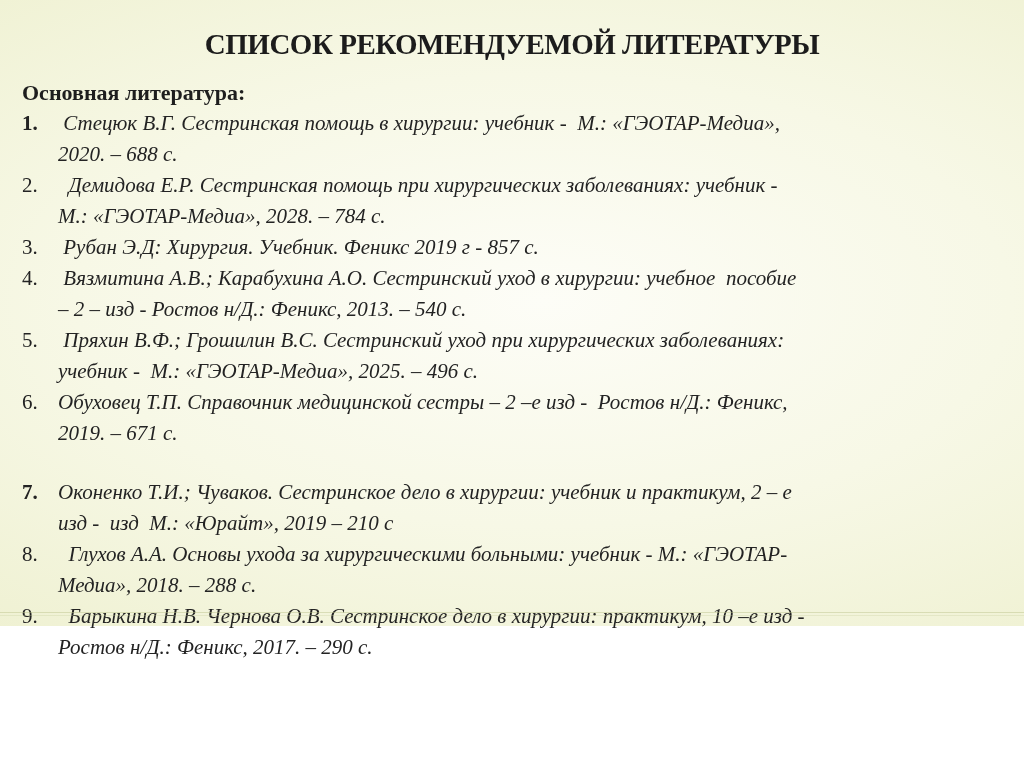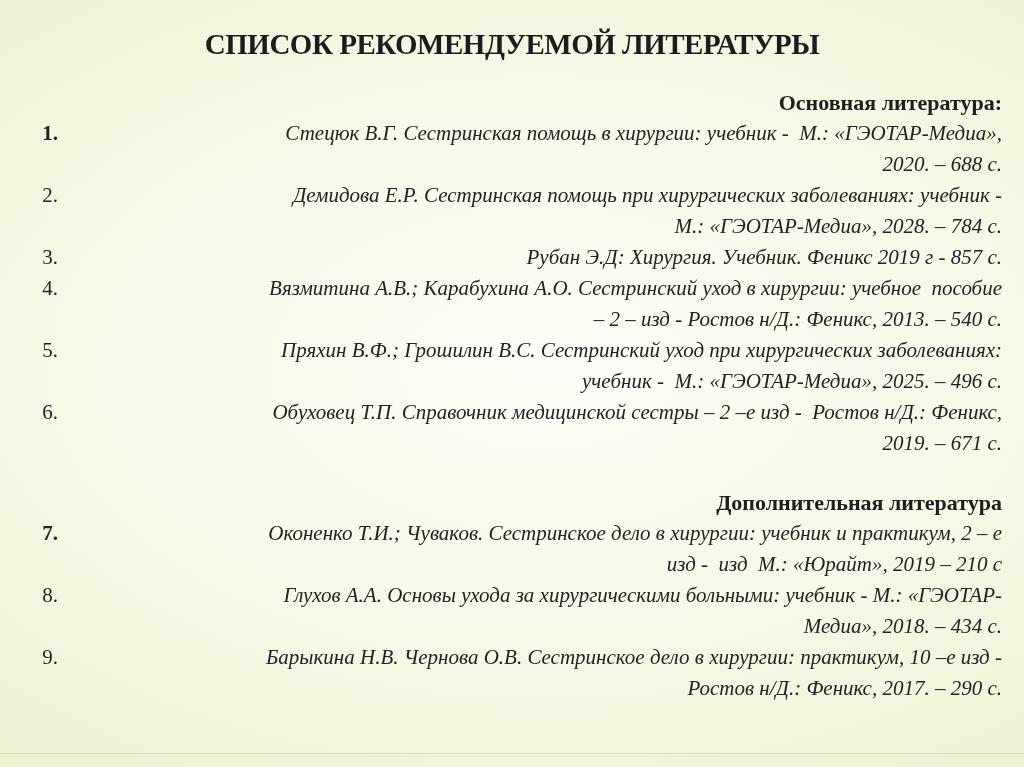--- a/index.html
+++ b/index.html
@@ -8,42 +8,41 @@
   }
   body {
     width: 1024px;
     height: 767px;
     overflow: hidden;
     font-family: "Liberation Serif", "DejaVu Serif", serif;
   }
   .slide {
     position: relative;
     width: 1024px;
-    height: 767px;
+    height: 626px;
     background: radial-gradient(120% 95% at 53% 48%,
         #fdfdf7 0%, #f7f8e6 38%, #eff1d2 72%, #e9ecc5 100%);
     color: #232323;
   }
   .slide-title {
     padding-top: 25px;
     text-align: center;
     font-size: 29px;
     font-weight: bold;
     letter-spacing: -0.5px;
     color: #1c1c1c;
     line-height: 34px;
     transform: scaleY(1.04);
     transform-origin: top center;
   }
   .content {
-    margin-top: 28px;
+    margin-top: 18px;
     padding: 0 22px 0 22px;
     font-size: 21px;
     line-height: 31px;
-    text-align: right;
   }
   .section-heading {
     font-weight: bold;
     font-size: 22px;
     line-height: 31px;
     color: #1e1e1e;
   }
   .section + .section {
     margin-top: 28px;
   }
@@ -123,32 +122,31 @@
       </div>
 
       <div class="lit-item">
         <span class="item-num">6.</span>
         <span class="item-text">Обуховец Т.П. Справочник медицинской сестры – 2 –е изд -  Ростов н/Д.: Феникс,
 2019. – 671 с.</span>
       </div>
     </div>
 
     <div class="section">
-      <div class="section-heading">Дополнительная литература</div>
 
       <div class="lit-item">
         <span class="item-num bold">7.</span>
         <span class="item-text">Оконенко Т.И.; Чуваков. Сестринское дело в хирургии: учебник и практикум, 2 – е
 изд -  изд  М.: «Юрайт», 2019 – 210 с</span>
       </div>
 
       <div class="lit-item">
         <span class="item-num">8.</span>
         <span class="item-text">  Глухов А.А. Основы ухода за хирургическими больными: учебник - М.: «ГЭОТАР-
-Медиа», 2018. – 434 с.</span>
+Медиа», 2018. – 288 с.</span>
       </div>
 
       <div class="lit-item">
         <span class="item-num">9.</span>
         <span class="item-text">  Барыкина Н.В. Чернова О.В. Сестринское дело в хирургии: практикум, 10 –е изд -
 Ростов н/Д.: Феникс, 2017. – 290 с.</span>
       </div>
     </div>
 
   </div>

